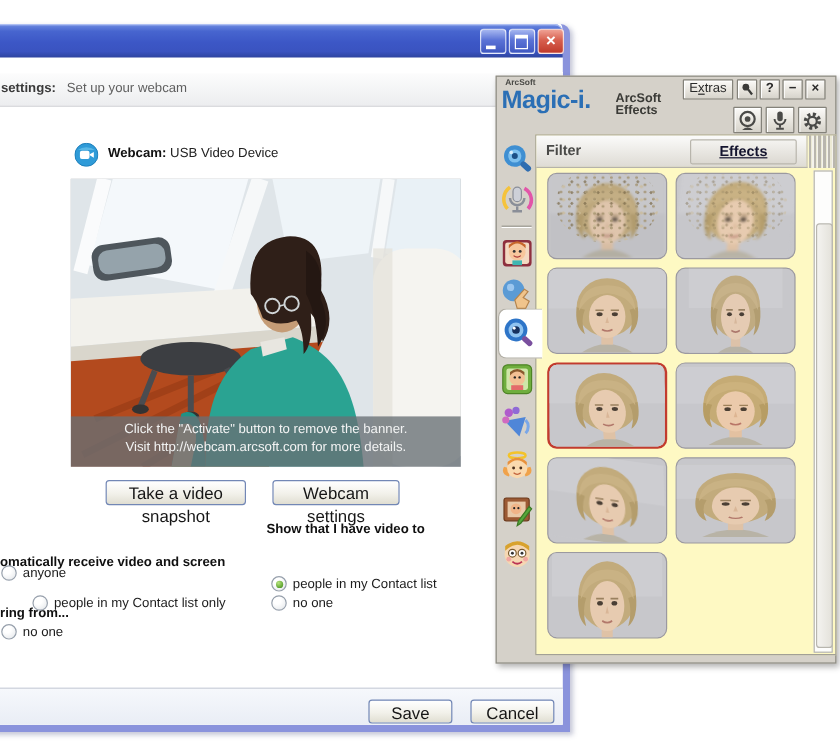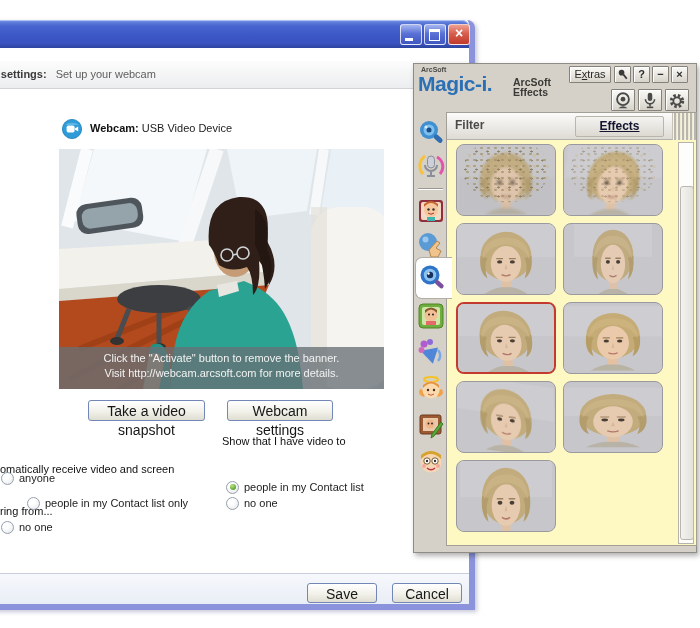--- a/index.html
+++ b/index.html
@@ -38,21 +38,21 @@
     color:#f2f3f3;text-align:center;padding-top:4px;line-height:15px;font-size:11px;}
 
   .xpbtn{position:absolute;box-sizing:border-box;border:1px solid #7287b5;border-radius:3px;
     background:linear-gradient(#ffffff,#f2f1ea 55%,#e0ded2);font-size:14px;color:#161616;
     text-align:center;cursor:pointer;font-family:"Liberation Sans",sans-serif;}
   #btn-snapshot{left:258px;top:380px;width:117px;height:21px;line-height:19px;}
   #btn-webcam-settings{left:397px;top:380px;width:106px;height:21px;line-height:19px;}
   #btn-save{left:477px;top:563px;width:70px;height:20px;line-height:18px;}
   #btn-cancel{left:562px;top:563px;width:70px;height:20px;line-height:18px;}
 
-  .grp-head{position:absolute;font-weight:normal;color:#101010;line-height:14px;white-space:pre;}
+  .grp-head{position:absolute;font-weight:bold;color:#101010;line-height:14px;white-space:pre;}
   #receive-head{left:170px;top:414px;}
   #show-head{left:392px;top:414px;}
   .radio-row{position:absolute;height:14px;cursor:pointer;white-space:nowrap;}
   .radio{display:inline-block;vertical-align:middle;width:13px;height:13px;border-radius:50%;
     border:1px solid #97a0ac;background:radial-gradient(circle at 35% 30%,#ffffff 30%,#eef0f2 70%,#dfe3e7);
     position:relative;box-sizing:border-box;}
   .radio.on::after{content:"";position:absolute;inset:2.5px;border-radius:50%;
     background:radial-gradient(circle at 35% 30%,#b8e47e,#5ea432 70%,#3c7a1e);}
   .radio-row .lbl{margin-left:5px;vertical-align:middle;color:#1c1c1c;}
 

